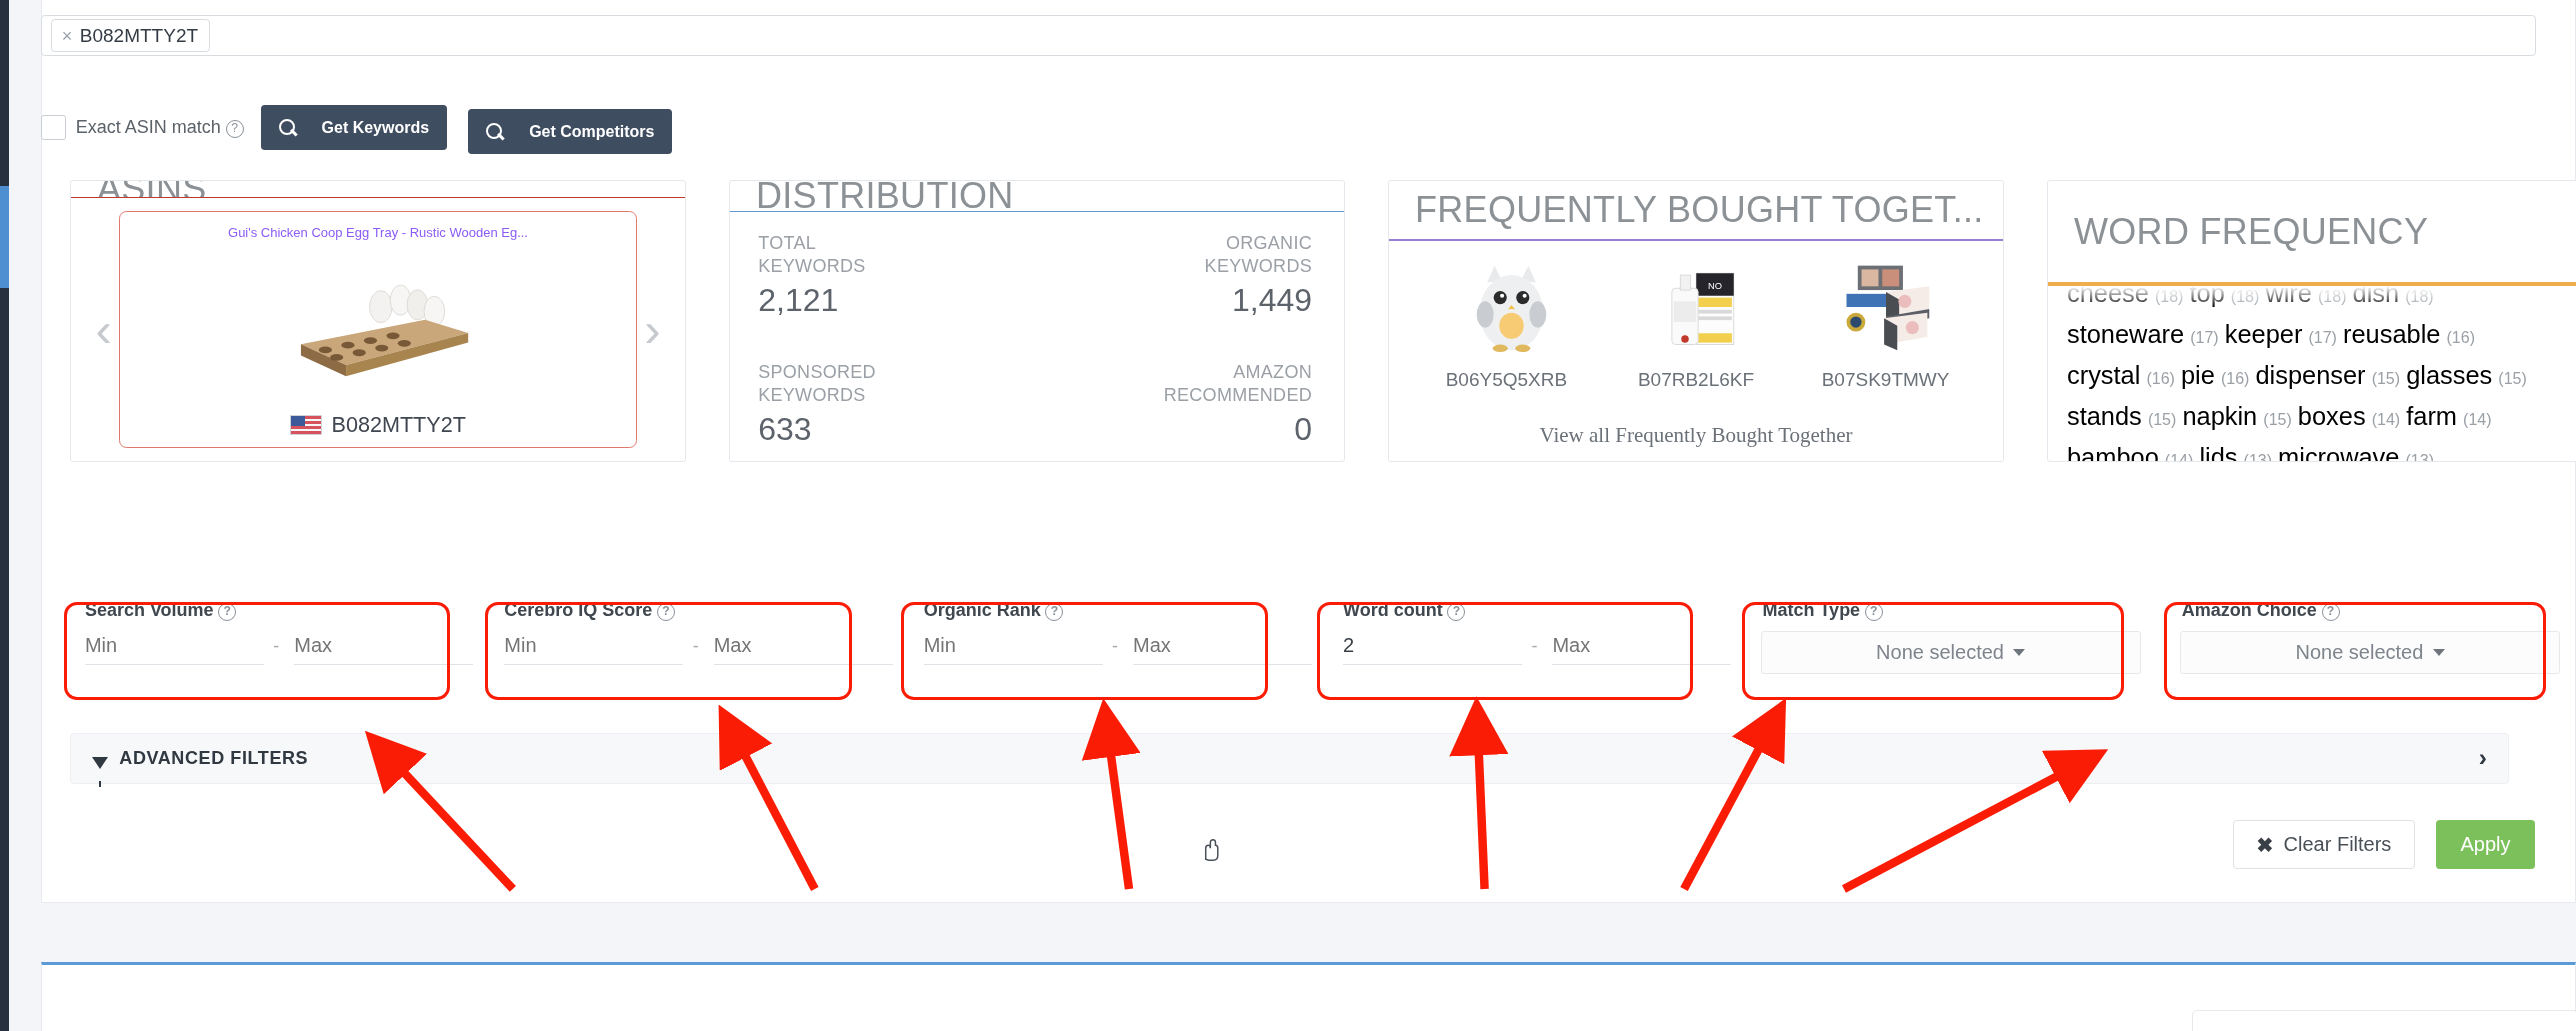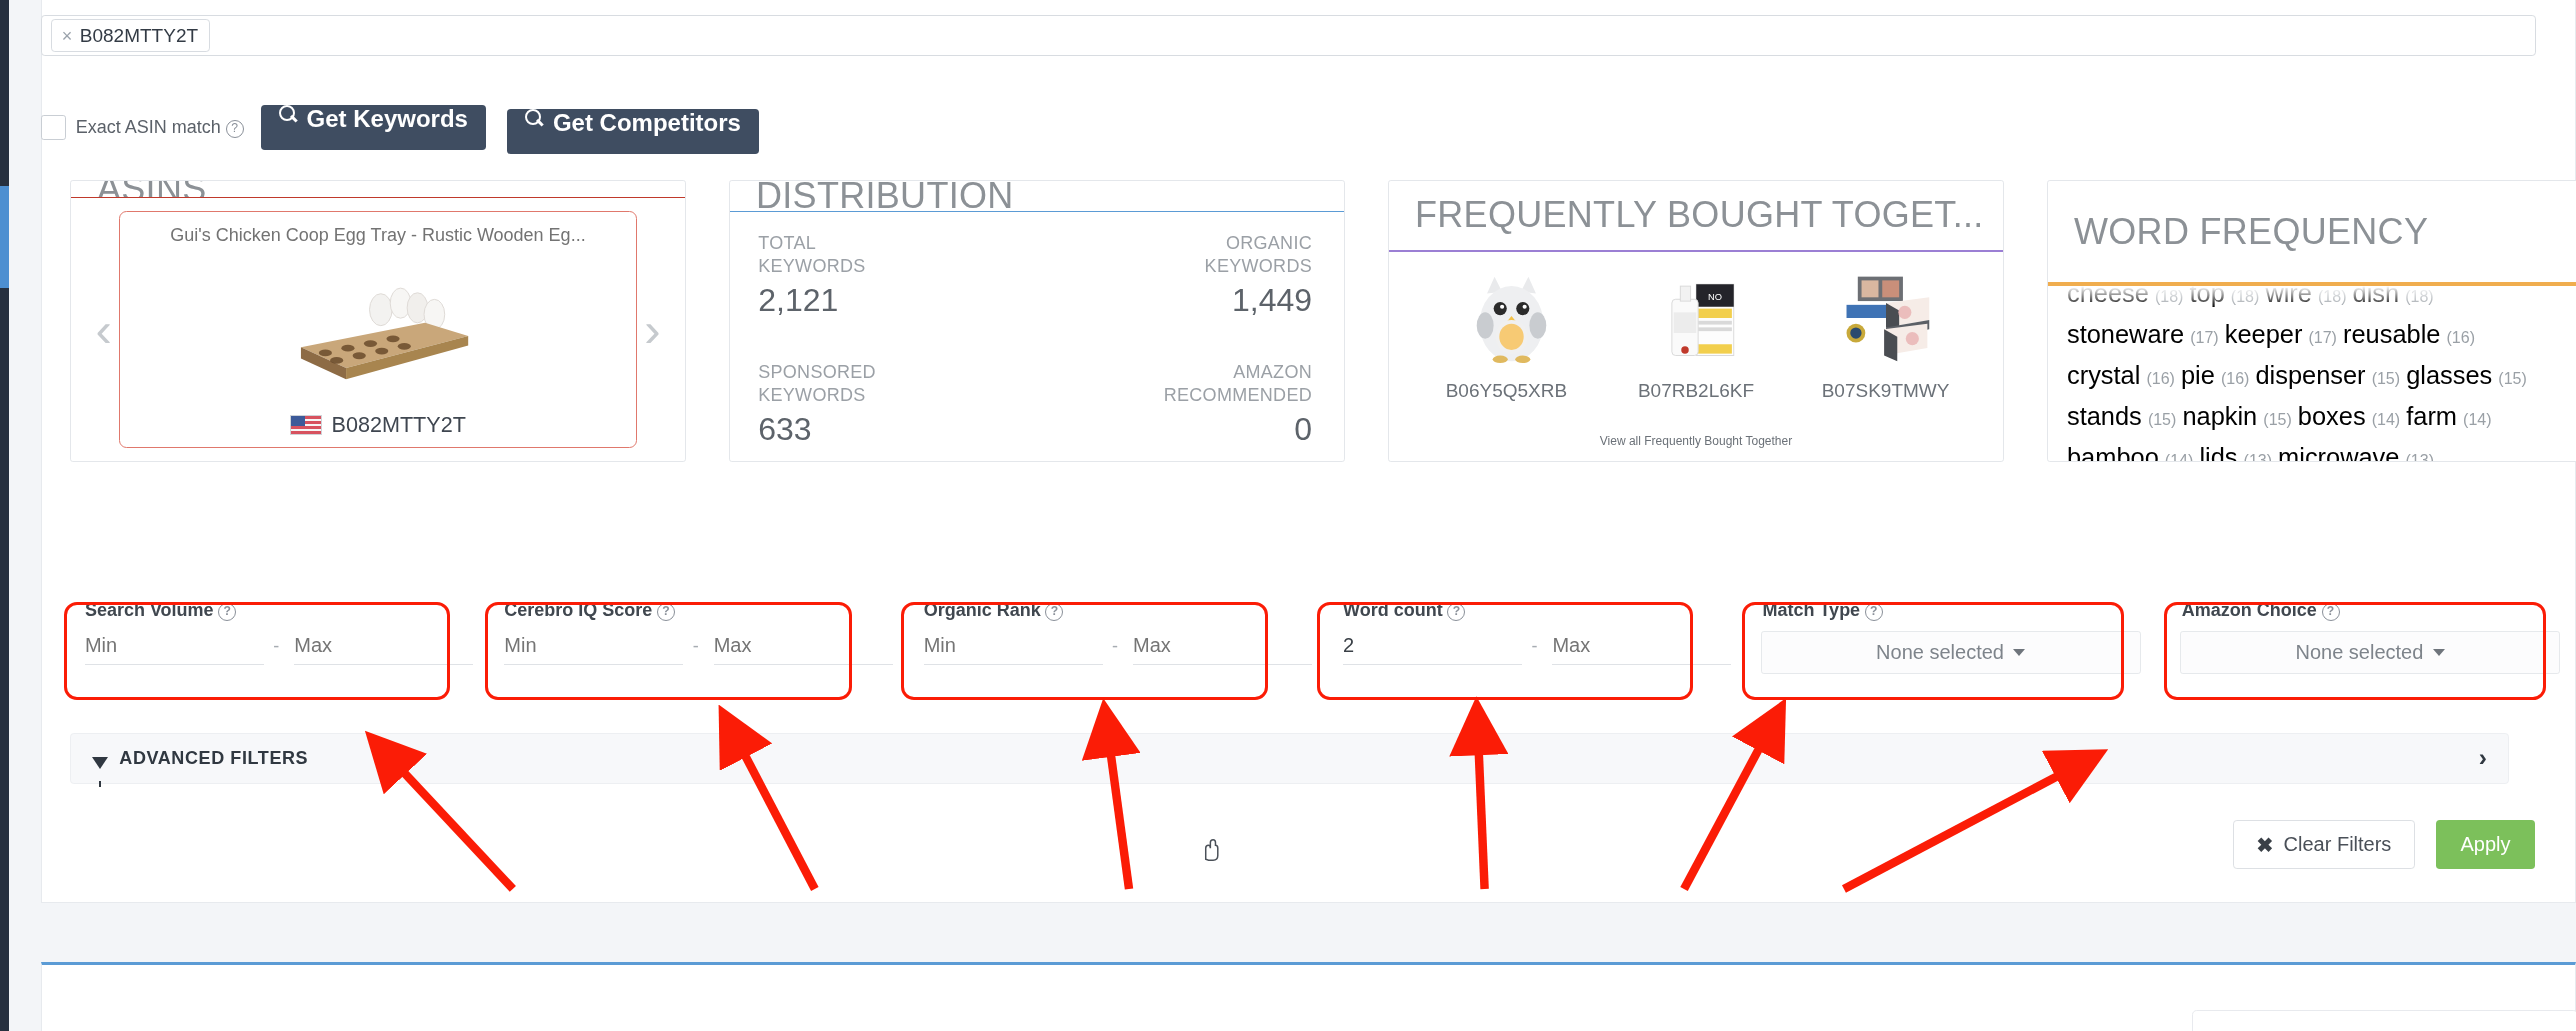--- a/index.html
+++ b/index.html
@@ -61,22 +61,22 @@
     font-size: 18px; color: #5b6169; margin-left: 10.3px; white-space: nowrap;
   }
   .q-icon {
     display: inline-block; width: 18px; height: 18px; border-radius: 50%;
     border: 1.5px solid #8a9099; color: #8a9099; font-size: 12.2px;
     line-height: 15px; text-align: center; margin-left: 4.7px;
     vertical-align: 0.9px; font-family: "Liberation Sans", sans-serif;
   }
   .btn-dark {
     background: #3f4d61; color: #fff; border: none; border-radius: 3.8px;
-    font-size: 24px; font-weight: bold; padding: 0 18px; height: 45px;
-    display: inline-flex; align-items: flex-start; gap: 10px; cursor: pointer;
+    font-size: 16px; font-weight: bold; padding: 0 18px; height: 45px;
+    display: inline-flex; align-items: center; gap: 25px; cursor: pointer;
     font-family: "Liberation Sans", sans-serif;
   }
   .btn-dark + .btn-dark { margin-left: 21px; margin-top: 8px; }
   .mag { display: inline-block; width: 18px; height: 18px; position: relative; }
   .mag::before {
     content: ""; position: absolute; left: 0; top: 0;
     width: 12.2px; height: 12.2px; border: 2.8px solid #fff; border-radius: 50%;
   }
   .mag::after {
     content: ""; position: absolute; left: 11.3px; top: 12.2px;
@@ -106,21 +106,21 @@
   .chev {
     font-size: 49px; color: #c6cace; font-weight: 300; line-height: 1;
     padding: 0 1.9px; cursor: pointer; user-select: none;
   }
   .asin-tile {
     flex: 1; margin: 0 5.6px; border: 1.4px solid #e0786c; border-radius: 7.5px;
     height: 237px; padding: 13px 9.4px 9.4px;
     display: flex; flex-direction: column; align-items: center;
   }
   .asin-title {
-    font-size: 18px; color: #737373; text-align: center; white-space: nowrap;
+    font-size: 13px; color: #8b5cf6; text-align: center; white-space: nowrap;
     overflow: hidden; text-overflow: ellipsis; width: 100%;
   }
   .egg-tray { flex: 1; display: flex; align-items: center; justify-content: center; }
   .asin-foot { display: flex; align-items: center; gap: 9.4px; font-size: 21.6px; color: #3f4650; }
   .flag {
     width: 32px; height: 20px; position: relative; display: inline-block;
     background: linear-gradient(to bottom,
       #d7525f 0 15%, #f6f6f6 15% 29%, #d7525f 29% 43%, #f6f6f6 43% 57%,
       #d7525f 57% 71%, #f6f6f6 71% 85%, #d7525f 85% 100%);
     border: 0.9px solid #cfd3d8;
@@ -142,21 +142,21 @@
   .dist-cell.right { text-align: right; }
 
   
   .fbt-items { display: flex; justify-content: space-around; padding-top: 3.8px; }
   .fbt-item { display: flex; flex-direction: column; align-items: center; width: 160px; }
   .fbt-thumb {
     width: 98px; height: 98px; display: flex; align-items: center; justify-content: flex-end;
   }
   .fbt-asin { font-size: 19px; color: #6b7178; margin-top: 13px; }
   .fbt-link {
-    text-align: center; font-size: 12px; color: #6b7178; margin-top: 32px; cursor: pointer;
+    text-align: center; font-size: 21px; color: #6b7178; margin-top: 32px; cursor: pointer; font-family: Liberation Serif, serif;
   }
 
   
   .wf-body { padding: 0 19px; position: relative; overflow: hidden; }
   .wf-cloud {
     margin-top: -13px; line-height: 1.62; color: #3f454c;
     word-spacing: 1.9px;
   }
   .wf-word { font-size: 25.4px; color: #000000; }
   .wf-cnt { font-size: 16px; color: #9aa0a6; }

